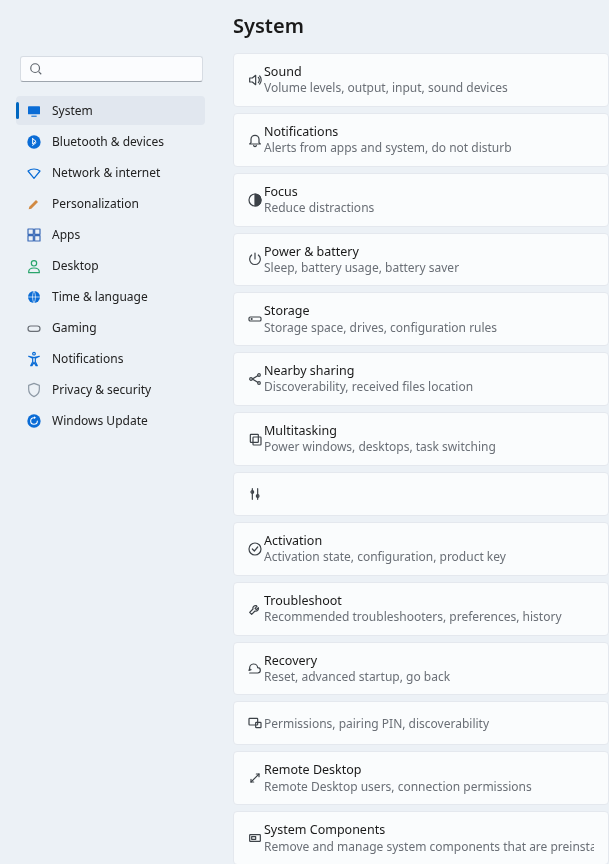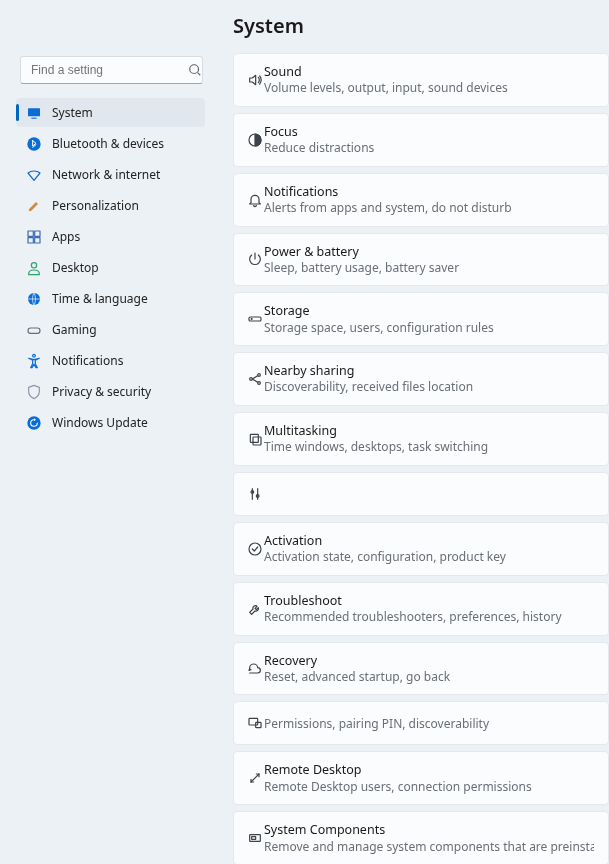--- a/index.html
+++ b/index.html
@@ -114,21 +114,20 @@
   .card .t2 { font-size: 12px; color: var(--sub-text); line-height: 1.3; white-space: nowrap; overflow: hidden; text-overflow: clip; }
   svg { display:block; }
 </style>
 </head>
 <body>
 
 <div class="app">
 
   <aside class="side">
     <div class="search">
-      <input type="text" placeholder="Find a setting" style="">
       <span class="sicon">
         <svg viewBox="0 0 16 16" width="14" height="14" fill="none" stroke="currentColor" stroke-width="1.3">
           <circle cx="7" cy="7" r="5"></circle>
             <line x1="11" y1="11" x2="14" y2="14"></line>
         </svg>
       </span>
     </div>
     <nav class="nav" id="nav">
         <div class="nav-item selected">
           <span class="nav-icon" style="color:#0a6cd6">
@@ -243,63 +242,63 @@
             </svg>
           </span>
           <div class="txt">
             <div class="t1">Sound</div>
             <div class="t2">Volume levels, output, input, sound devices</div>
           </div>
         </div>
         <div class="card">
           <span class="cicon">
             <svg width="16" height="16" viewBox="0 0 24 24" fill="none" stroke="currentColor" stroke-width="1.8" stroke-linecap="round" stroke-linejoin="round">
+              <path d="M6 16V11a6 6 0 1 1 12 0v5l2 2H4l2-2z"></path>
+              <path d="M10 20a2 2 0 0 0 4 0"></path>
+            </svg>
+          </span>
+          <div class="txt">
+            <div class="t1">Notifications</div>
+            <div class="t2">Alerts from apps and system, do not disturb</div>
+          </div>
+        </div>
+        <div class="card">
+          <span class="cicon">
+            <svg width="16" height="16" viewBox="0 0 24 24" fill="none" stroke="currentColor" stroke-width="1.8" stroke-linecap="round" stroke-linejoin="round">
               <circle cx="12" cy="12" r="9"></circle>
               <path d="M12 3a9 9 0 0 1 0 18z" fill="currentColor"></path>
             </svg>
           </span>
           <div class="txt">
             <div class="t1">Focus</div>
             <div class="t2">Reduce distractions</div>
           </div>
         </div>
         <div class="card">
           <span class="cicon">
             <svg width="16" height="16" viewBox="0 0 24 24" fill="none" stroke="currentColor" stroke-width="1.8" stroke-linecap="round" stroke-linejoin="round">
-              <path d="M6 16V11a6 6 0 1 1 12 0v5l2 2H4l2-2z"></path>
-              <path d="M10 20a2 2 0 0 0 4 0"></path>
-            </svg>
-          </span>
-          <div class="txt">
-            <div class="t1">Notifications</div>
-            <div class="t2">Alerts from apps and system, do not disturb</div>
-          </div>
-        </div>
-        <div class="card">
-          <span class="cicon">
-            <svg width="16" height="16" viewBox="0 0 24 24" fill="none" stroke="currentColor" stroke-width="1.8" stroke-linecap="round" stroke-linejoin="round">
               <path d="M12 3v9"></path>
               <path d="M7 6a8 8 0 1 0 10 0"></path>
             </svg>
           </span>
           <div class="txt">
             <div class="t1">Power &amp; battery</div>
             <div class="t2">Sleep, battery usage, battery saver</div>
           </div>
         </div>
         <div class="card">
           <span class="cicon">
             <svg width="16" height="16" viewBox="0 0 24 24" fill="none" stroke="currentColor" stroke-width="1.8" stroke-linecap="round" stroke-linejoin="round">
               <rect x="3" y="9" width="18" height="6" rx="2"></rect>
               <circle cx="7" cy="12" r="0.7" fill="currentColor"></circle>
             </svg>
           </span>
           <div class="txt">
             <div class="t1">Storage</div>
-            <div class="t2">Storage space, users, configuration rules</div>
+            <div class="t2">Storage space, drives, configuration rules</div>
           </div>
         </div>
         <div class="card">
           <span class="cicon">
             <svg width="16" height="16" viewBox="0 0 24 24" fill="none" stroke="currentColor" stroke-width="1.8" stroke-linecap="round" stroke-linejoin="round">
               <path d="M8 12l8-5M8 12l8 5"></path>
               <circle cx="6" cy="12" r="2"></circle>
               <circle cx="18" cy="6" r="2"></circle>
               <circle cx="18" cy="18" r="2"></circle>
             </svg>
@@ -311,21 +310,21 @@
         </div>
         <div class="card">
           <span class="cicon">
             <svg width="16" height="16" viewBox="0 0 24 24" fill="none" stroke="currentColor" stroke-width="1.8" stroke-linecap="round" stroke-linejoin="round">
               <rect x="5" y="5" width="12" height="12" rx="1"></rect>
               <rect x="9" y="9" width="12" height="12" rx="1"></rect>
             </svg>
           </span>
           <div class="txt">
             <div class="t1">Multitasking</div>
-            <div class="t2">Time windows, desktops, task switching</div>
+            <div class="t2">Power windows, desktops, task switching</div>
           </div>
         </div>
         <div class="card">
           <span class="cicon">
             <svg width="16" height="16" viewBox="0 0 24 24" fill="none" stroke="currentColor" stroke-width="1.8" stroke-linecap="round" stroke-linejoin="round">
               <path d="M8 4v16M16 4v16"></path>
               <circle cx="8" cy="9" r="2"></circle>
               <circle cx="16" cy="15" r="2"></circle>
             </svg>
           </span>

